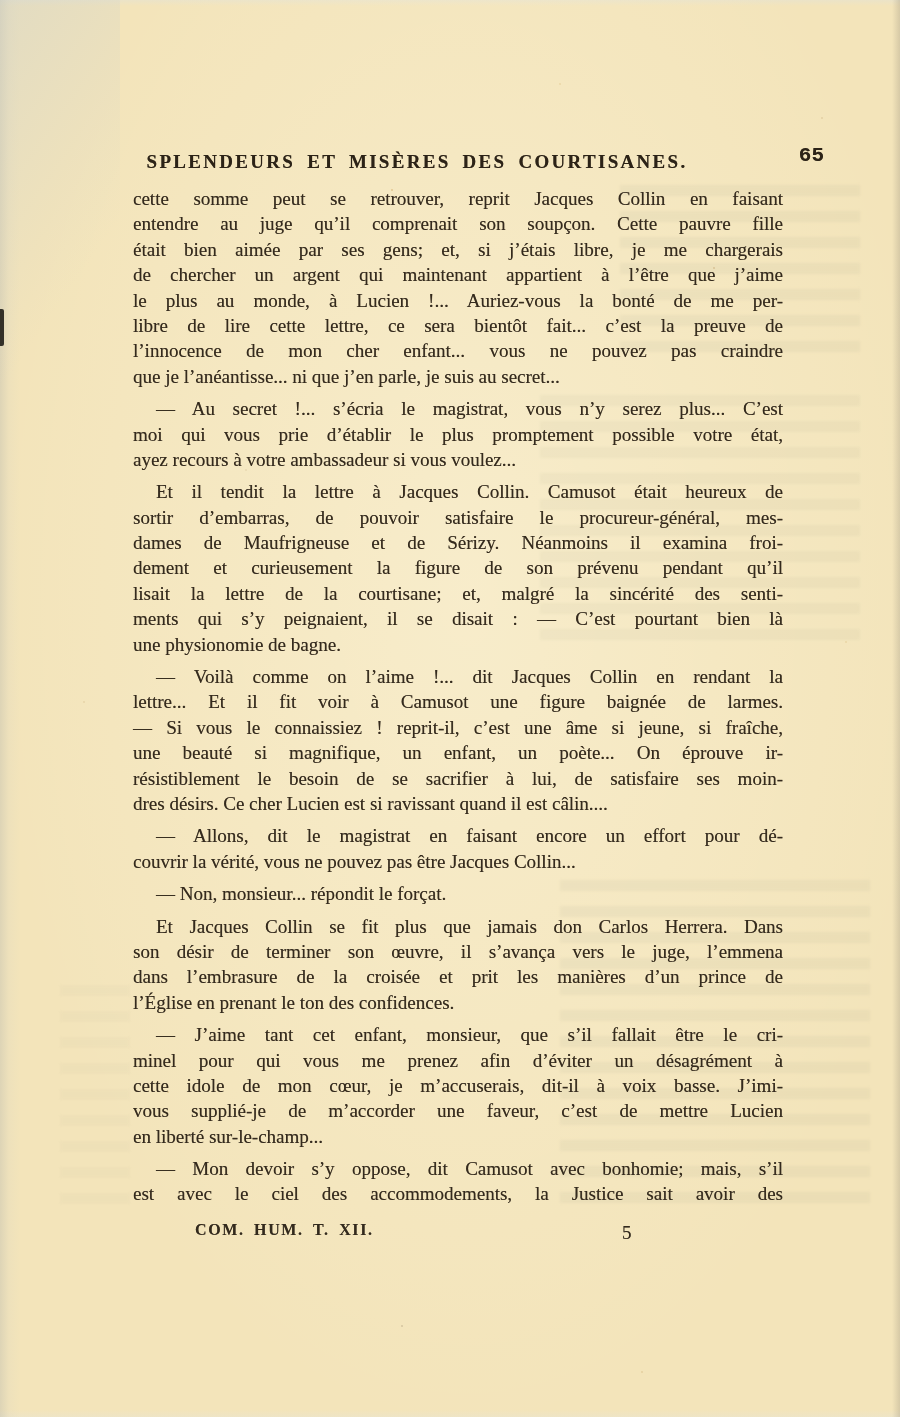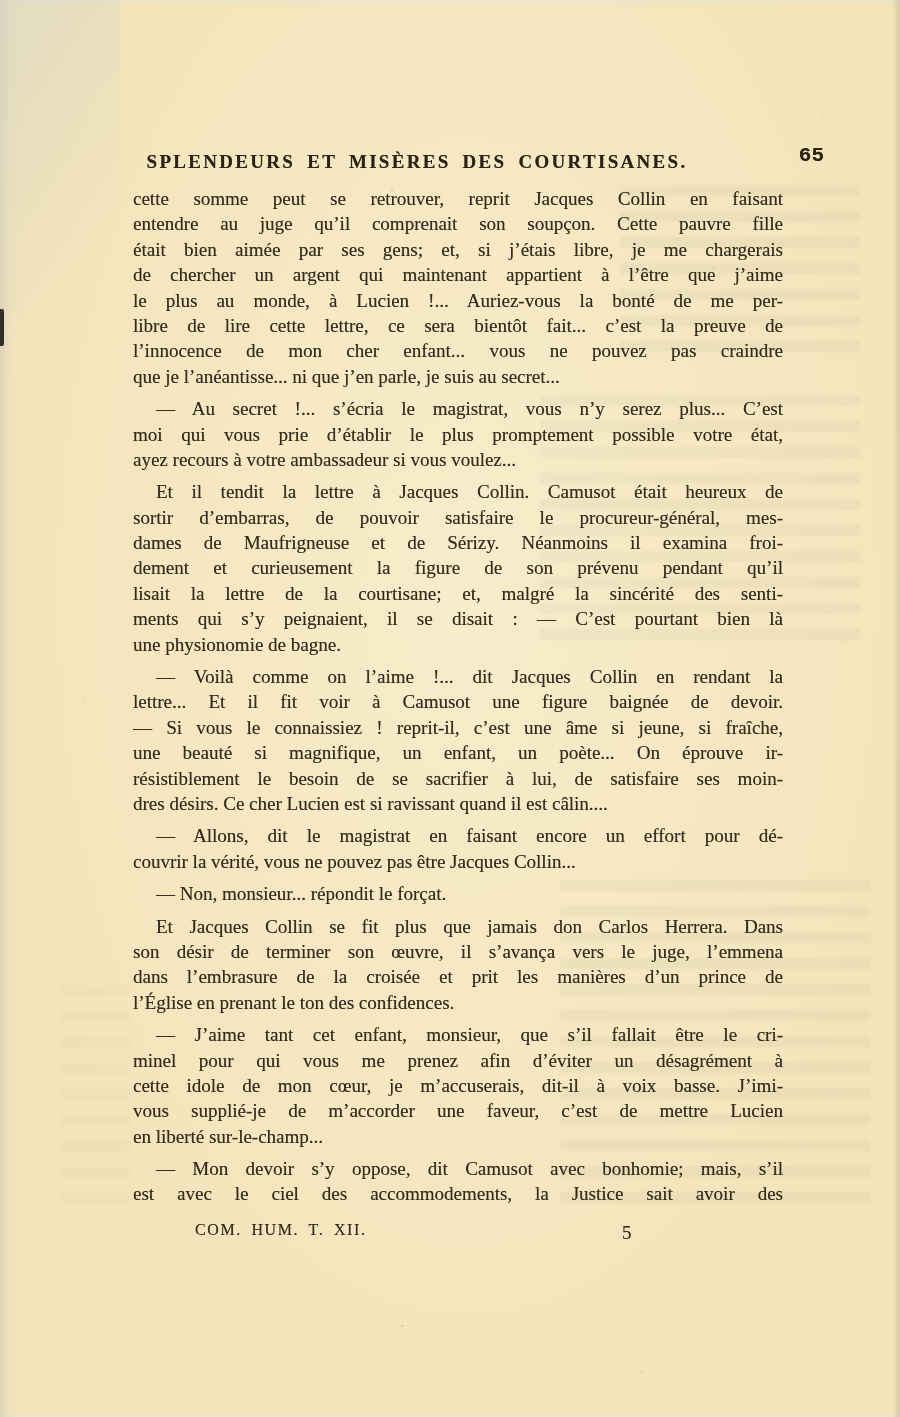--- a/index.html
+++ b/index.html
@@ -82,21 +82,21 @@
   .line {
     line-height: 25.4px; height: 25.4px;
     text-align: justify; text-align-last: justify;
     white-space: nowrap;
   }
   .line.lastline { text-align-last: left; font-family: Liberation Serif, serif; }
   .line.indent { text-indent: 23px; }
 
   .footer-sig {
     position: absolute; left: 195px; top: 1221px;
-    font-size: 16px; font-weight: normal; letter-spacing: 1.6px; word-spacing: 4px;
+    font-size: 16px; font-weight: bold; letter-spacing: 1.6px; word-spacing: 4px;
     color: #332a1d; text-shadow: 0 0 0.5px rgba(51,42,29,0.5);
   }
   .footer-num {
     position: absolute; left: 622px; top: 1222px;
     font-size: 19px; color: #332a1d;
     text-shadow: 0 0 0.5px rgba(51,42,29,0.5);
   }
 </style>
 </head>
 <body>
@@ -135,21 +135,21 @@
         <div class="line indent">Et il tendit la lettre à Jacques Collin. Camusot était heureux de</div>
         <div class="line">sortir d’embarras, de pouvoir satisfaire le procureur-général, mes-</div>
         <div class="line">dames de Maufrigneuse et de Sérizy. Néanmoins il examina froi-</div>
         <div class="line">dement et curieusement la figure de son prévenu pendant qu’il</div>
         <div class="line">lisait la lettre de la courtisane; et, malgré la sincérité des senti-</div>
         <div class="line">ments qui s’y peignaient, il se disait : — C’est pourtant bien là</div>
         <div class="line lastline">une physionomie de bagne.</div>
       </div>
       <div class="para">
         <div class="line indent">— Voilà comme on l’aime !... dit Jacques Collin en rendant la</div>
-        <div class="line">lettre... Et il fit voir à Camusot une figure baignée de devoir.</div>
+        <div class="line">lettre... Et il fit voir à Camusot une figure baignée de larmes.</div>
         <div class="line">— Si vous le connaissiez ! reprit-il, c’est une âme si jeune, si fraîche,</div>
         <div class="line">une beauté si magnifique, un enfant, un poète... On éprouve ir-</div>
         <div class="line">résistiblement le besoin de se sacrifier à lui, de satisfaire ses moin-</div>
         <div class="line lastline">dres désirs. Ce cher Lucien est si ravissant quand il est câlin....</div>
       </div>
       <div class="para">
         <div class="line indent">— Allons, dit le magistrat en faisant encore un effort pour dé-</div>
         <div class="line lastline">couvrir la vérité, vous ne pouvez pas être Jacques Collin...</div>
       </div>
       <div class="para">

